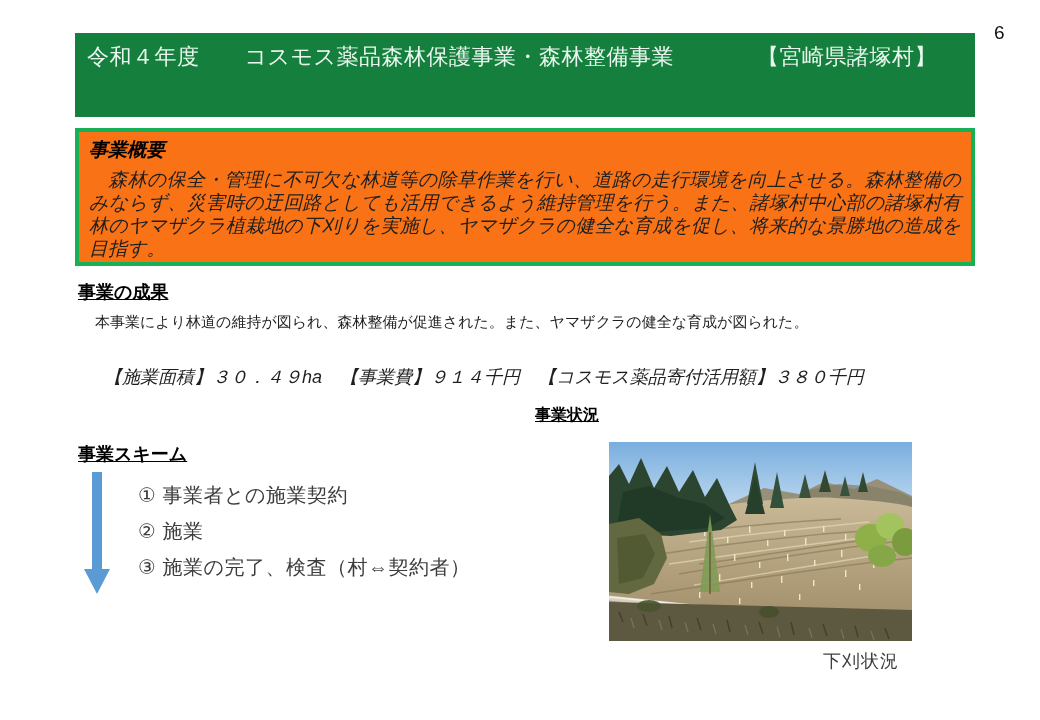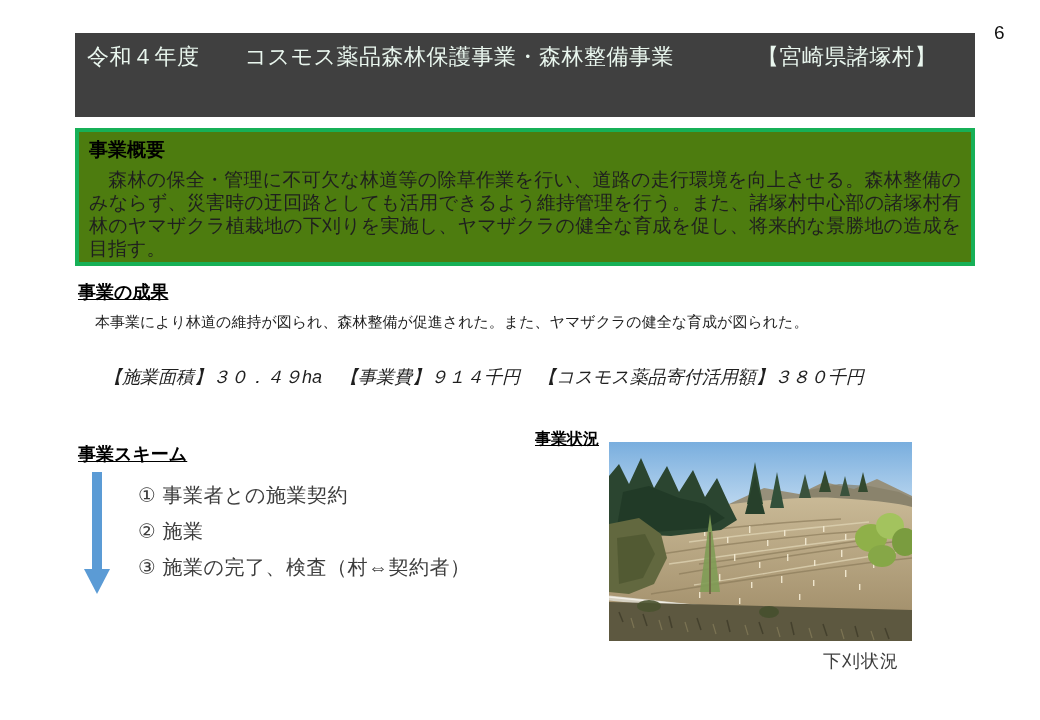--- a/index.html
+++ b/index.html
@@ -10,30 +10,30 @@
     color:#1f1f1f;
   }
   .abs{position:absolute;}
 
   
   .page-number{left:994px;top:22px;font-size:19px;color:#111;}
 
   
   .banner{
     left:75px;top:33px;width:900px;height:84px;box-sizing:border-box;
-    background:#404040;color:#e9f6ee;
+    background:#15803d;color:#e9f6ee;
     padding:5px 14px 10px 12px;font-size:22px;line-height:38px;
     letter-spacing:.5px;white-space:nowrap;
   }
   .banner-line1{display:flex;justify-content:space-between;padding-right:24px;}
 
   
   .overview-box{
     left:75px;top:128px;width:900px;height:138px;box-sizing:border-box;
-    border:4px solid #17b057;background:#4d7c0f;padding:5px 10px 0 10px;
+    border:4px solid #17b057;background:#f97316;padding:5px 10px 0 10px;font-style:italic;
   }
   .overview-title{font-size:19px;font-weight:700;color:#000;margin:0 0 5px 0;}
   .overview-body{
     font-size:19px;line-height:23px;color:#1f1f1f;margin:0;
     text-align:justify;
   }
 
   .section-title{font-weight:700;color:#000;font-size:18px;text-decoration:underline;}
   .results-title{left:78px;top:280px;}
   .results-body{left:95px;top:313px;width:900px;font-size:15px;}
@@ -42,21 +42,21 @@
   .scheme-title{left:78px;top:442px;}
   .scheme-arrow{left:84px;top:472px;}
   .scheme-steps{
     left:126px;top:471px;list-style:none;margin:12px;padding:0;
   }
   .scheme-steps li{
     font-size:20px;line-height:24px;color:#3d3d3d;margin-bottom:12px;
     letter-spacing:.5px;
   }
 
-  .status-title{left:535px;top:429px;font-size:16px;}
+  .status-title{left:535px;top:405px;font-size:16px;}
   .photo-frame{left:609px;top:442px;width:303px;height:199px;}
   .photo-frame svg{display:block;}
   .photo-caption{
     left:609px;top:649px;width:290px;text-align:right;
     font-size:18px;color:#3f3f3f;letter-spacing:1px;
   }
 </style>
 </head>
 <body>
 

